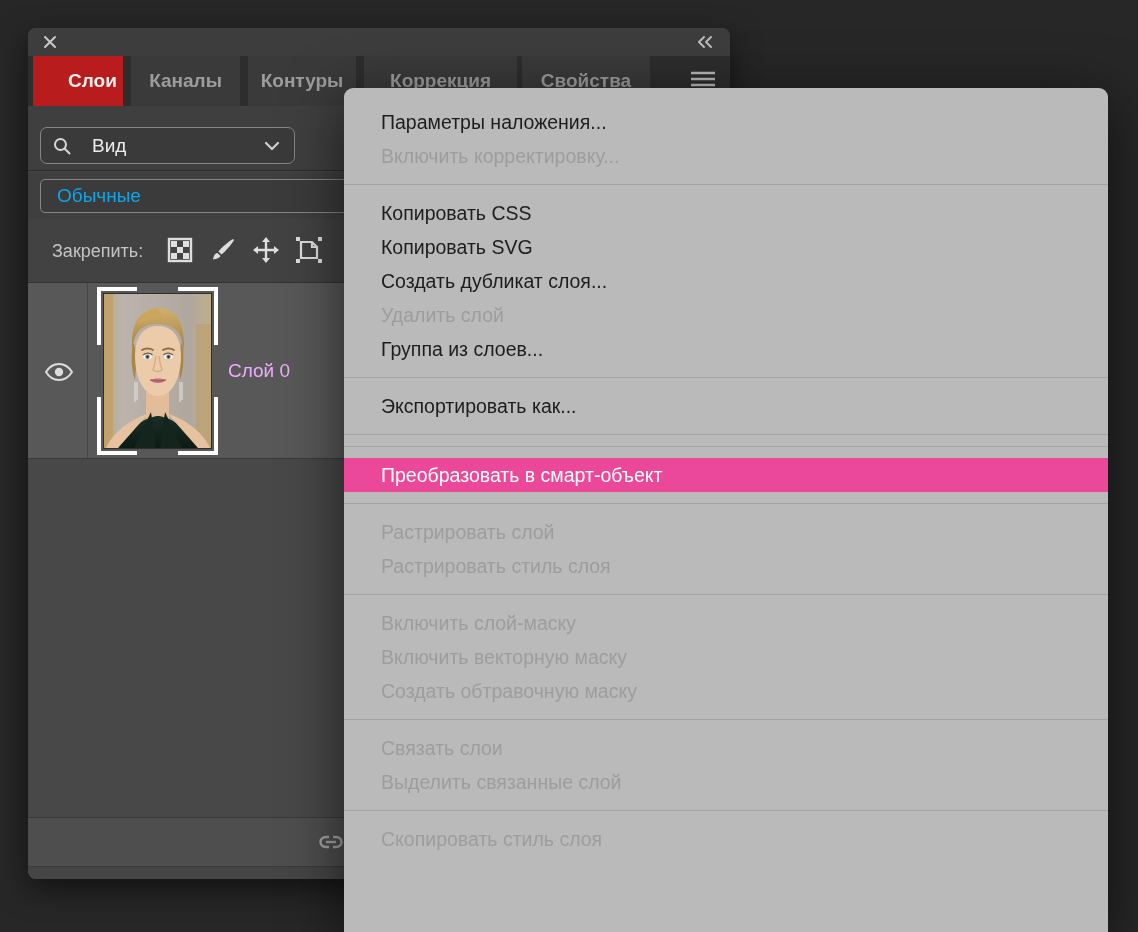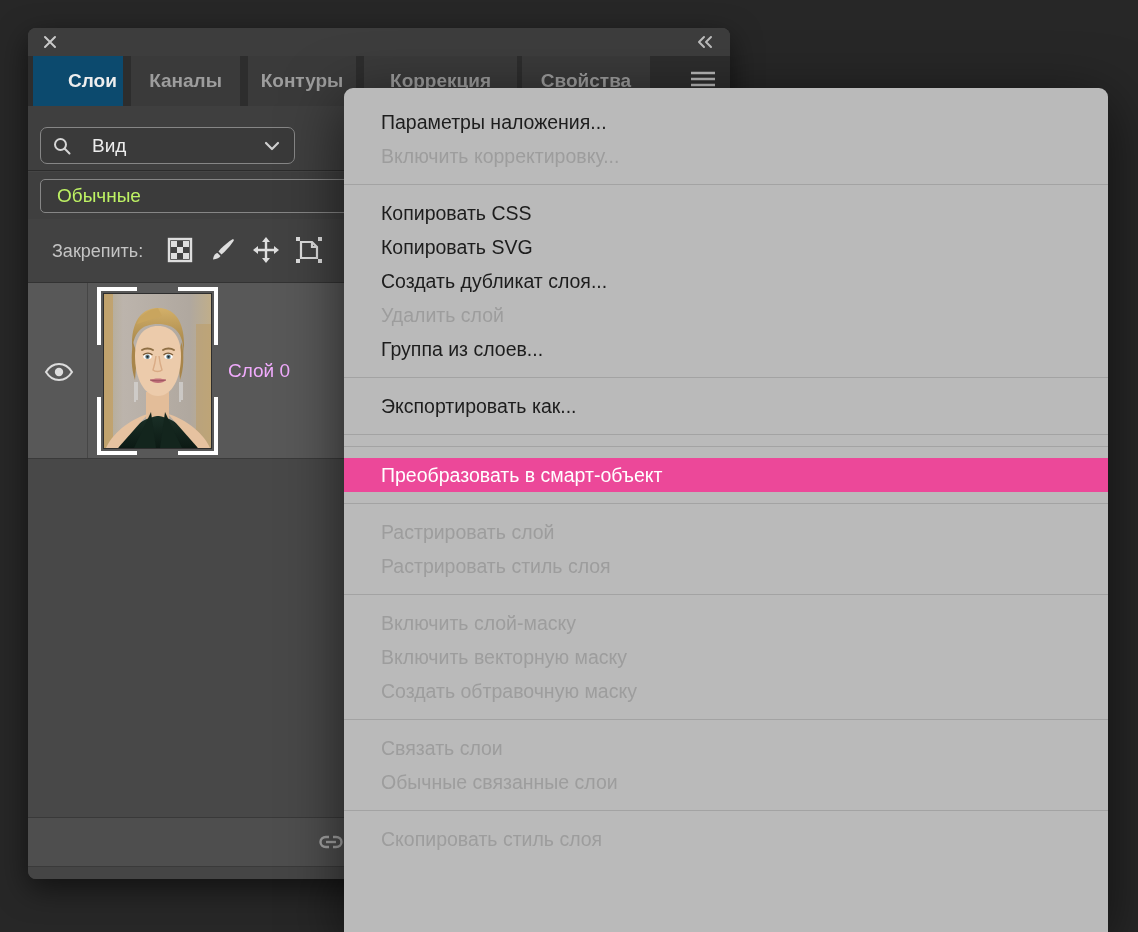--- a/index.html
+++ b/index.html
@@ -17,21 +17,21 @@
     background:#3d3d3d; border-radius:8px 8px 0 0;
   }
   .close-icon { position:absolute; left:14px; top:6px; width:16px; height:16px; color:#c9c9c9; }
   .collapse-icon { position:absolute; right:16px; top:6px; width:18px; height:16px; color:#bcbcbc; }
 
   .tab-bar { position:absolute; left:0; top:28px; width:100%; height:50px; background:#2d2d2d; }
   .tab {
     position:absolute; top:0; height:50px; line-height:50px; text-align:center;
     background:#3a3a3a; color:#9d9d9d; font-size:19px; font-weight:600;
   }
-  .tab.active { background:#0c4a6e; color:#eeeeee;padding-left:29px; }
+  .tab.active { background:#b91c1c; color:#eeeeee;padding-left:29px; }
   .tab-sloi { left:5px; width:90px; }
   .tab-kanaly { left:103px; width:109px; }
   .tab-kontury { left:220px; width:108px; }
   .tab-korr { left:336px; width:153px; }
   .tab-svoistva { left:494px; width:128px; }
   .panel-menu-icon { position:absolute; left:662px; top:14px; width:26px; height:22px; color:#b8b8b8; }
 
   .filter-row { position:absolute; left:0; top:78px; width:100%; height:65px; background:#3f3f3f; border-bottom:1px solid #2c2c2c; }
   .kind-select {
     position:absolute; left:12px; top:21px; width:255px; height:37px;
@@ -39,21 +39,21 @@
     display:flex; align-items:center; color:#ececec; font-size:19px;
   }
   .search-icon { width:18px; height:18px; margin-left:12px; color:#d6d6d6; flex:0 0 auto; }
   .kind-select .lbl { margin-left:21px; flex:1; }
   .chevron-down-icon { width:16px; height:10px; margin-right:14px; color:#cfcfcf; flex:0 0 auto; }
 
   .blend-row { position:absolute; left:0; top:144px; width:100%; height:47px; background:#3f3f3f; }
   .blend-select {
     position:absolute; left:12px; top:7px; width:330px; height:34px;
     background:#3b3b3b; border:1.5px solid #868686; border-radius:5px;
-    line-height:31px; padding-left:16px; color:#bef264; font-size:19px;
+    line-height:31px; padding-left:16px; color:#0ea5e9; font-size:19px;
   }
 
   .lock-row { position:absolute; left:0; top:191px; width:100%; height:64px; background:#424242; border-bottom:1px solid #333; }
   .lock-label { position:absolute; left:24px; top:0; height:64px; line-height:64px; color:#c4c4c4; font-size:18px; }
   .lock-icon { position:absolute; top:17px; width:28px; height:28px; color:#dedede; }
   .li-1 { left:138px; } .li-2 { left:181px; } .li-3 { left:224px; } .li-4 { left:267px; }
 
   .layers-area { position:absolute; left:0; top:255px; width:100%; height:534px; background:#484848; }
   .layer-row { position:absolute; left:0; top:0; width:100%; height:176px; background:#585858; border-bottom:1px solid #3a3a3a; }
   .eye-cell { position:absolute; left:0; top:0; width:60px; height:100%; border-right:1px solid #464646; }
@@ -254,17 +254,17 @@
   <div class="menu-item disabled">Растрировать слой</div>
   <div class="menu-item disabled">Растрировать стиль слоя</div>
   <div class="menu-sep"></div>
 
   <div class="menu-item disabled">Включить слой-маску</div>
   <div class="menu-item disabled">Включить векторную маску</div>
   <div class="menu-item disabled">Создать обтравочную маску</div>
   <div class="menu-sep"></div>
 
   <div class="menu-item disabled">Связать слои</div>
-  <div class="menu-item disabled">Обычные связанные слои</div>
+  <div class="menu-item disabled">Выделить связанные слой</div>
   <div class="menu-sep"></div>
 
   <div class="menu-item disabled">Скопировать стиль слоя</div>
 </div>
 
 </body></html>

